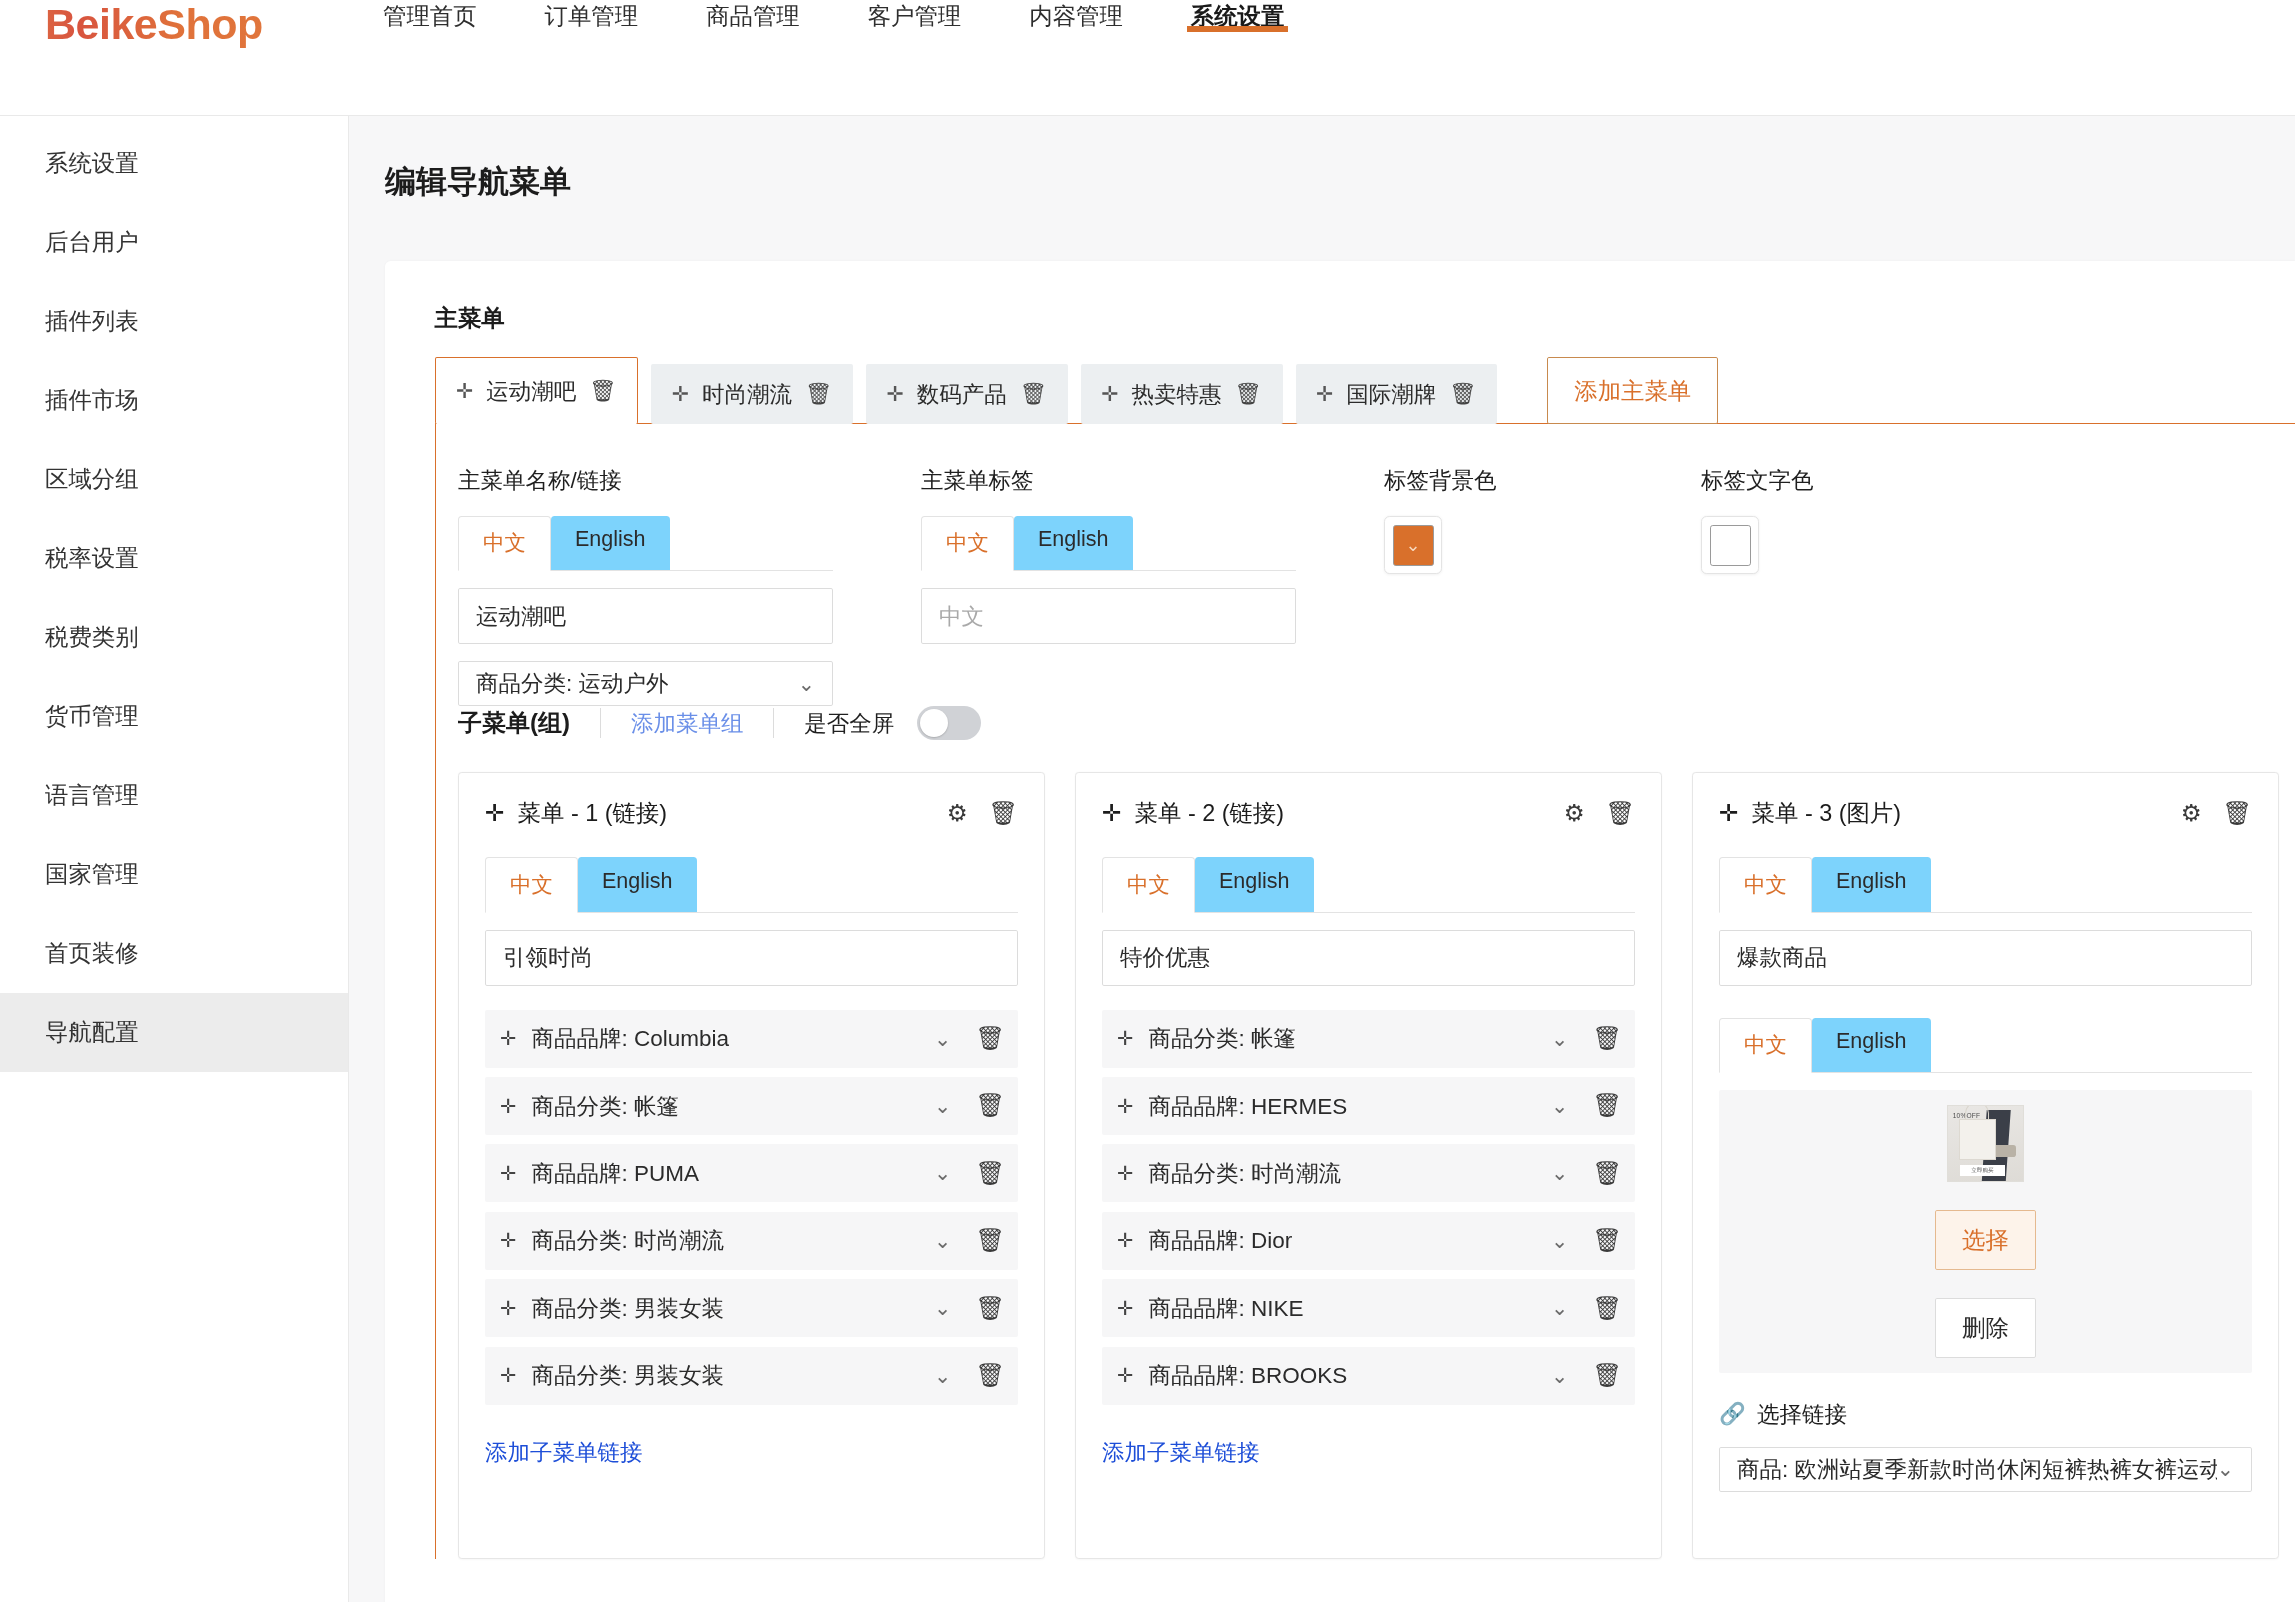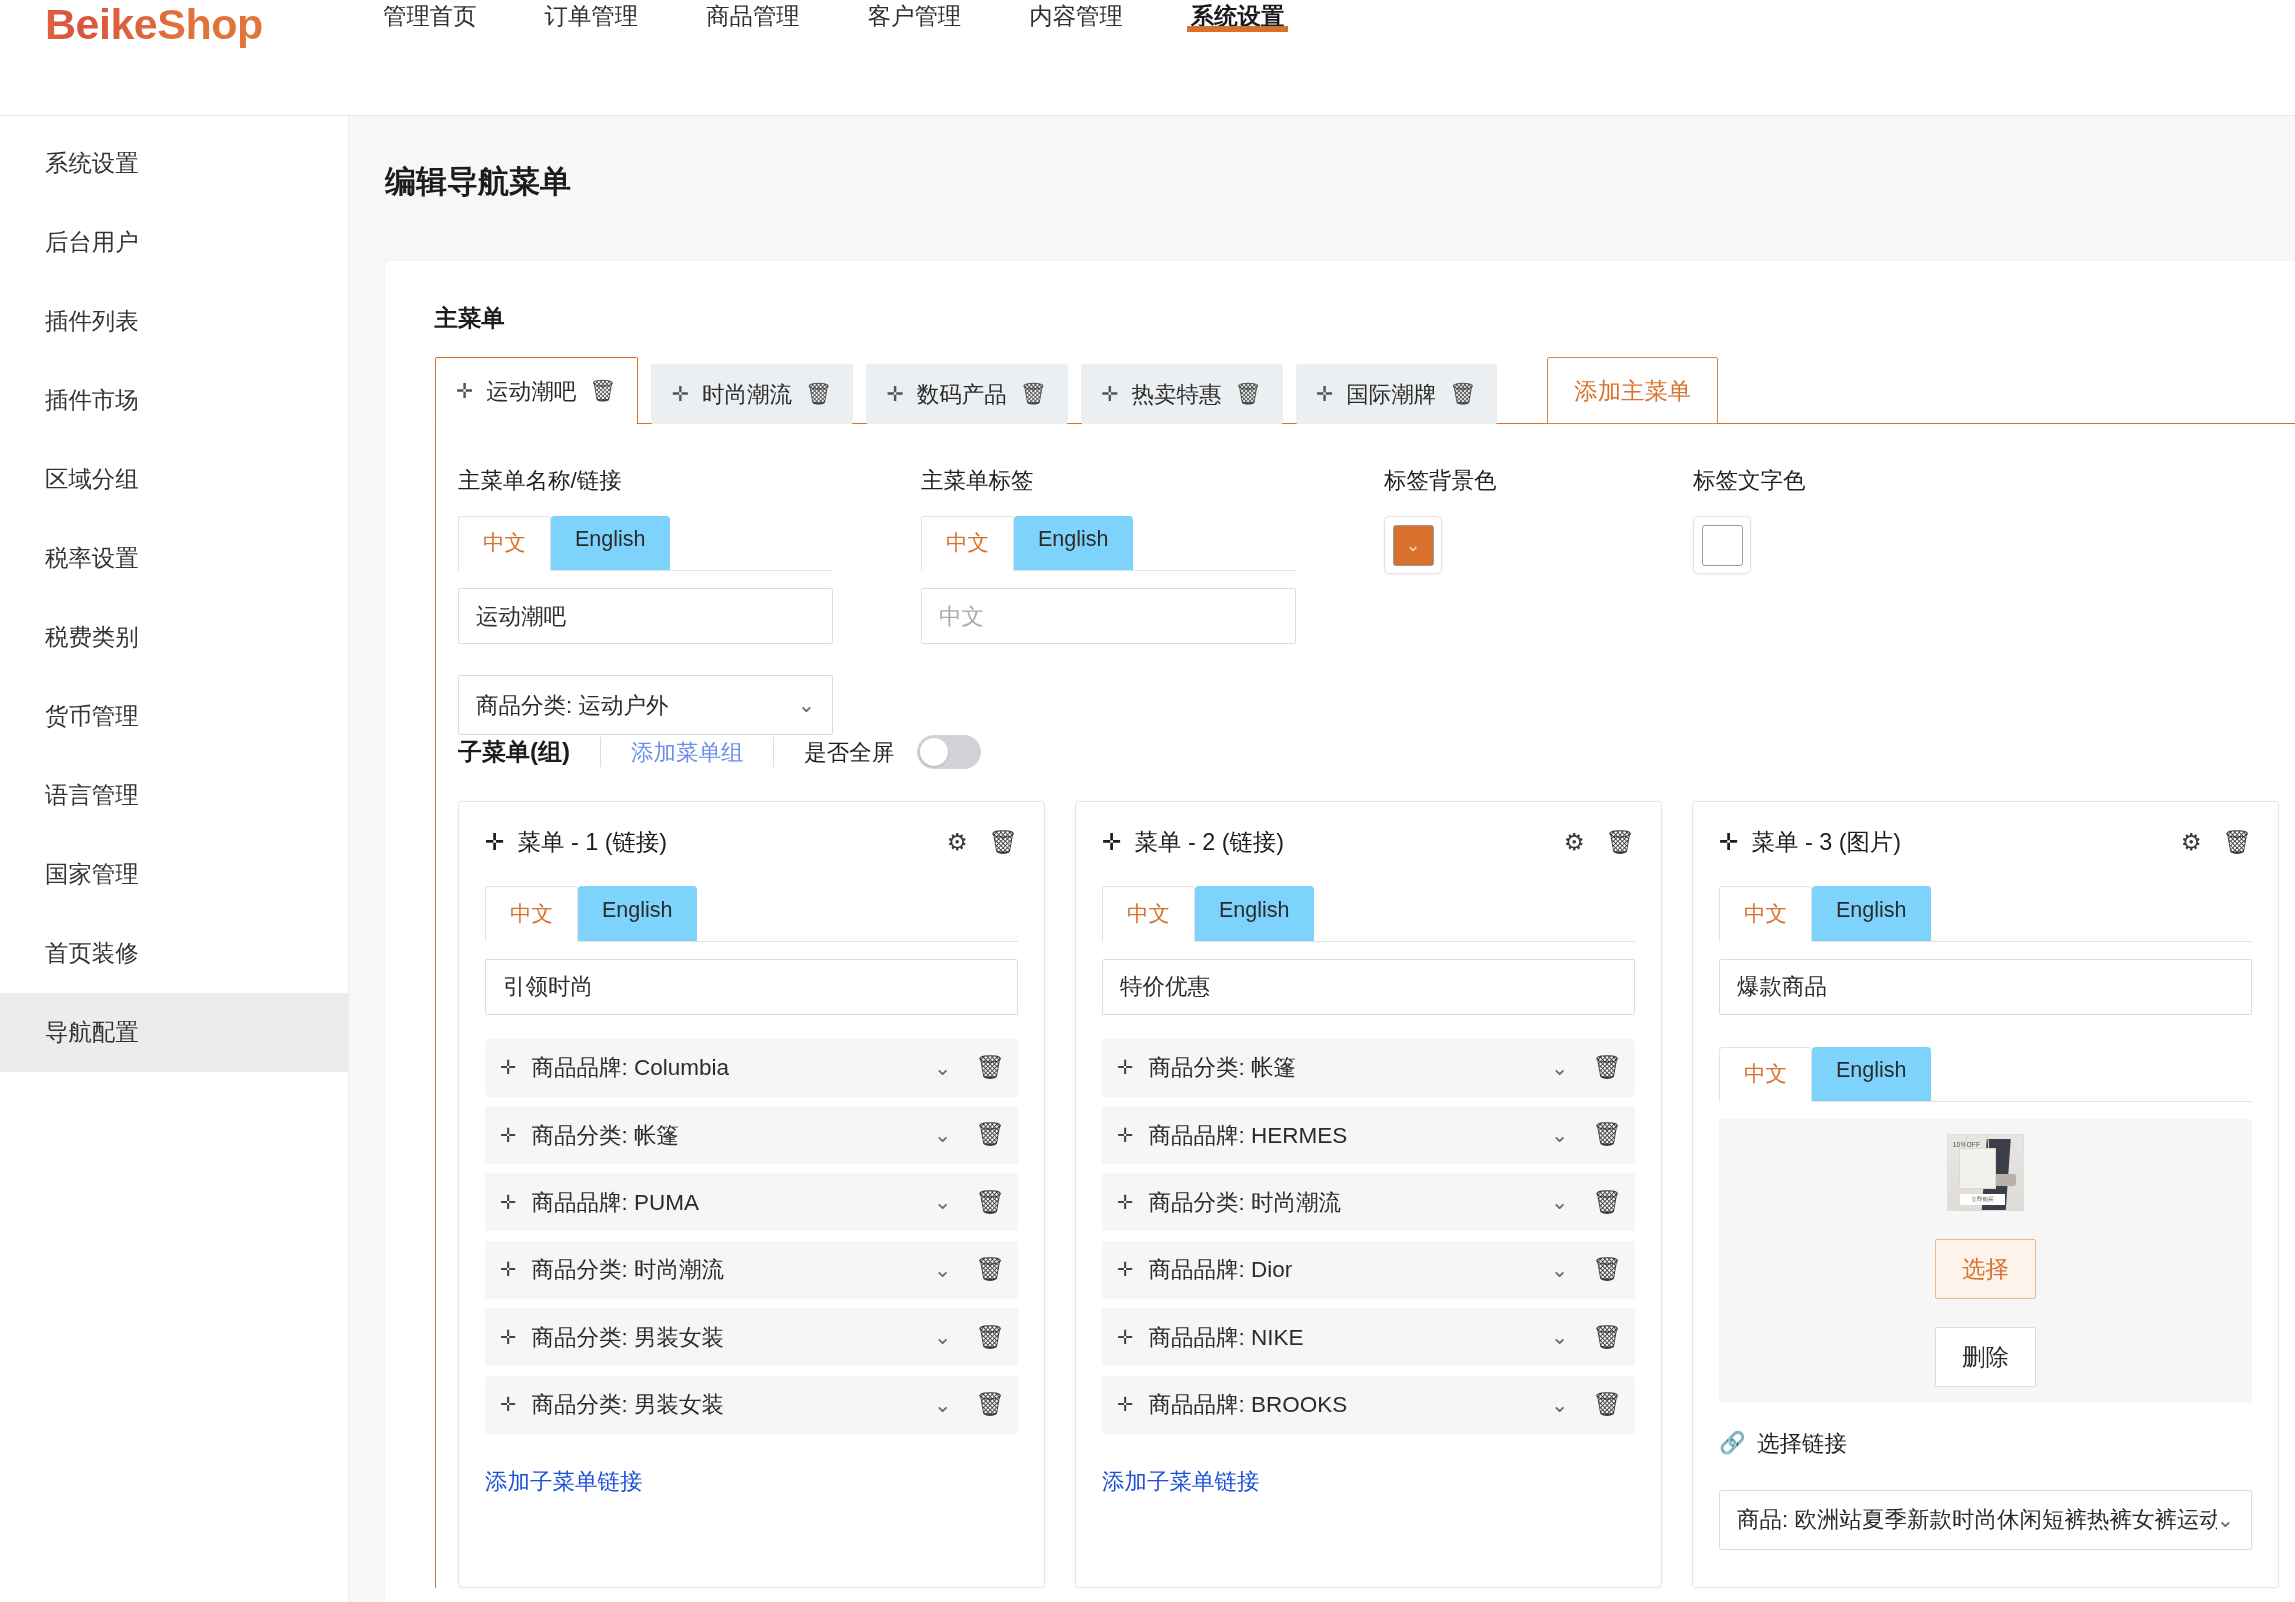--- a/index.html
+++ b/index.html
@@ -203,31 +203,31 @@
     align-items: center;
     padding: 0 17px;
     font-size: 22.5px;
     color: #2b2b2b;
     background: #fff;
     border-radius: 1.9px;
     margin-top: 17px;
   }
   .inp.ph { color: #a9a9a9; }
   .sel {
-    height: 60px;
+    height: 45px;
     border: 0.9px solid #dcdcdc;
     display: flex;
     align-items: center;
     justify-content: space-between;
     padding: 0 17px;
     font-size: 22.5px;
     color: #2b2b2b;
     background: #fff;
     border-radius: 1.9px;
-    margin-top: 31px;
+    margin-top: 17px;
     cursor: pointer;
   }
   .chev { color: #6b6b6b; font-size: 20.6px; }
 
   .swatch-wrap {
     width: 58px; height: 58px;
     border: 0.9px solid #e4e4e4;
     border-radius: 5.6px;
     background: #fff;
     display: flex; align-items: center; justify-content: center;
@@ -497,21 +497,21 @@
 
             <div class="fld" style="width:309px;margin-left:88px;">
               <div class="fld-label">标签背景色</div>
               <div class="swatch-wrap">
                 <div class="swatch" id="sw-bg" style="background: rgb(217, 112, 43);">
                   <span>⌄</span>
                 </div>
               </div>
             </div>
 
-            <div class="fld" style="width:281px;">
+            <div class="fld" style="width:281px;margin-left:8px;">
               <div class="fld-label">标签文字色</div>
               <div class="swatch-wrap">
                 <div class="swatch" id="sw-tx" style="background: rgb(255, 255, 255);"></div>
               </div>
             </div>
 
           </div>
 
           <div class="sub-header">
             <span class="sub-title">子菜单(组)</span>

